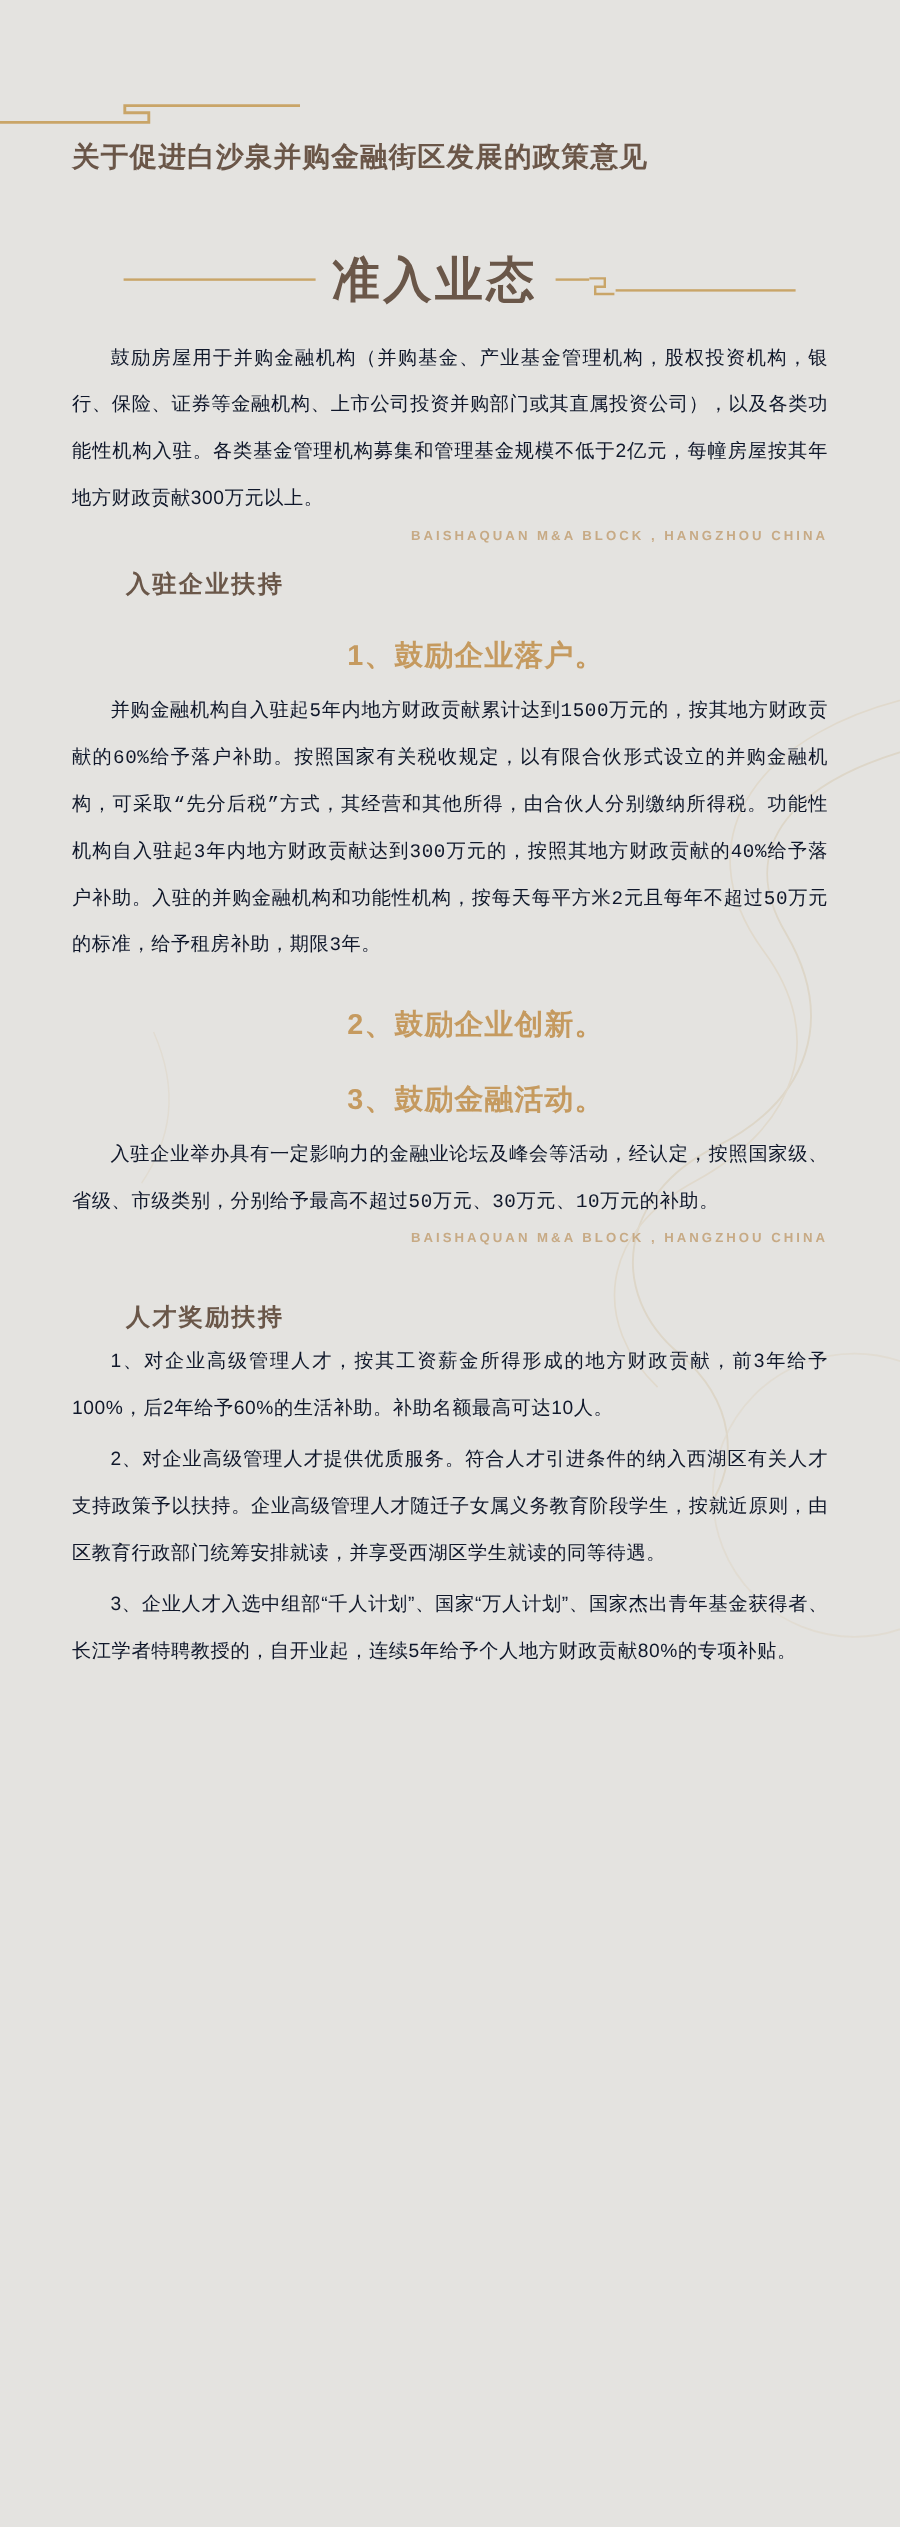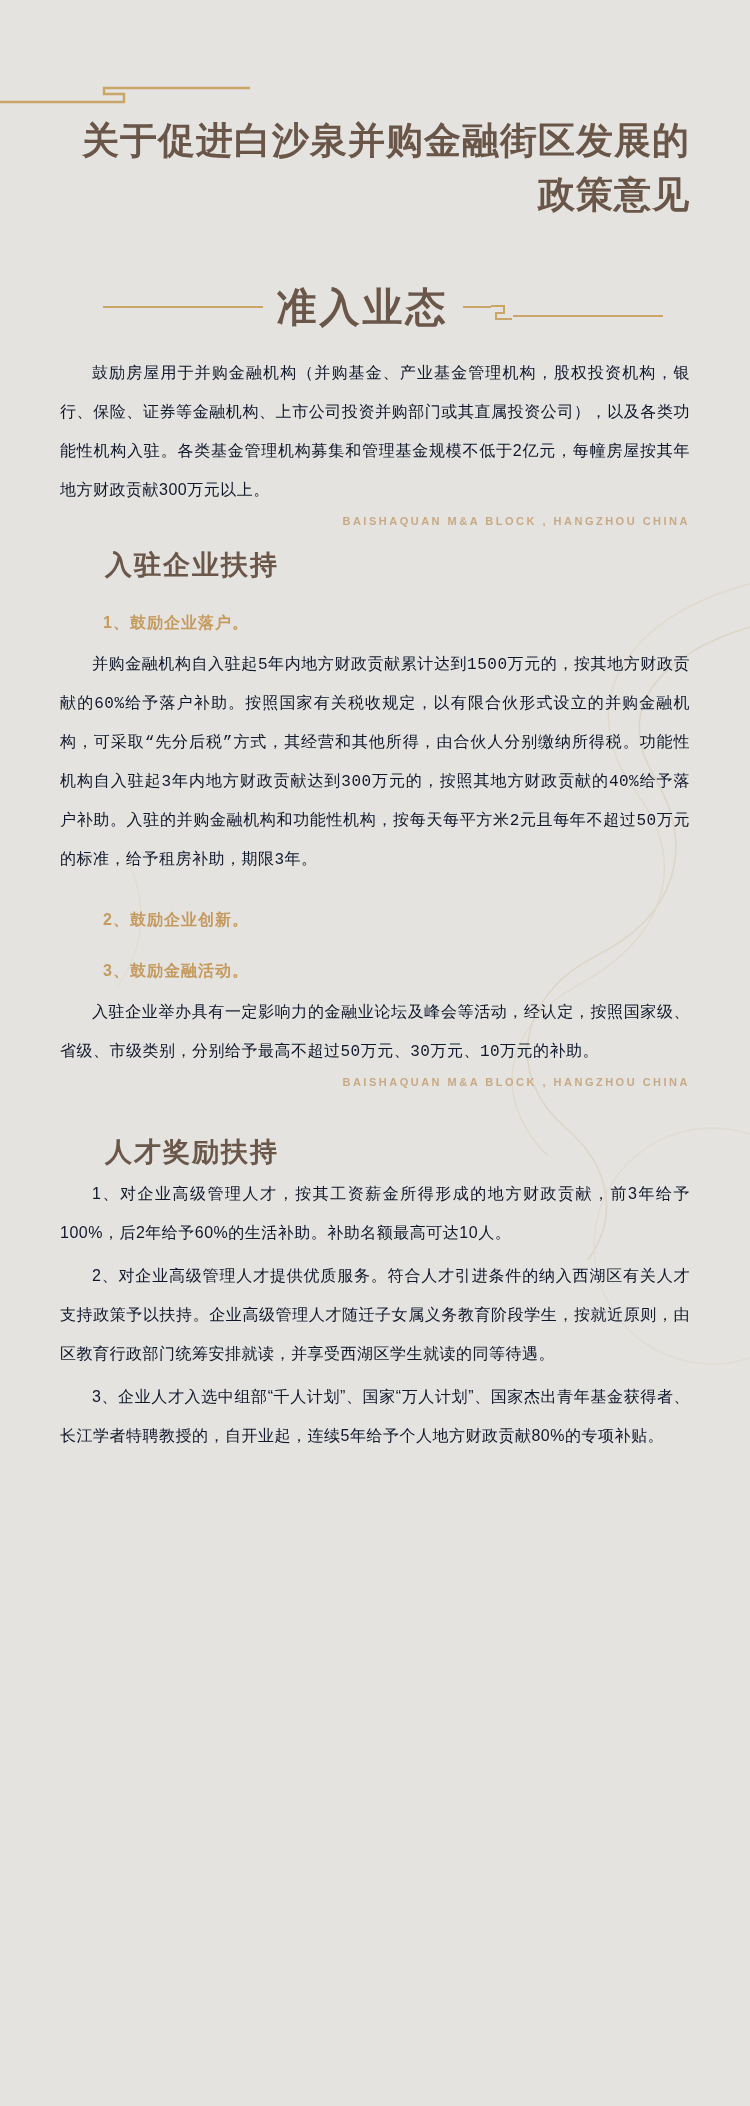--- a/index.html
+++ b/index.html
@@ -11,22 +11,22 @@
     position:relative; overflow:hidden;
   }
   .page { position:relative; width:750px; height:2106px; padding:0 60px; z-index:1; }
 
   .bg-curves { position:absolute; top:0; left:0; z-index:0; pointer-events:none; }
   .corner-ornament { position:absolute; top:84px; left:0; z-index:2; }
 
   .main-title {
     margin-top:114px;
     font-family:"Liberation Serif","DejaVu Serif",serif;
-    font-size:37px; font-weight:bold; line-height:1.45;
-    letter-spacing:1px; text-align:right; color:#6a5648;
+    font-size:23px; font-weight:bold; line-height:1.45;
+    letter-spacing:1px; text-align:left; color:#6a5648;
   }
 
   .heading-row { display:flex; align-items:center; padding-left:15px; height:56px;justify-content:center; }
   .heading-row.first { margin-top:58px; }
   .heading-row.second { margin-top:46px; }
   .section-heading-text {
     font-size:40px; font-weight:bold; color:#6a5749;
     letter-spacing:3px; margin:0 14px; white-space:nowrap;
   }
   .hline { background:#c9a568; height:2px; flex:none; }
@@ -42,28 +42,28 @@
   .intro { margin-top:18px; }
   .item-text { margin-top:12px;font-family:Liberation Mono, monospace; }
 
   .watermark {
     text-align:right; font-size:11px; letter-spacing:2.5px;
     color:#c7aa85; margin-top:6px; font-weight:bold; white-space:nowrap;
   }
   .wm-mid { margin-top:4px; }
 
   .subsection-title {
-    margin:20px 0 0 45px; font-size:27px; font-weight:bold;
+    margin:20px 0 0 45px; font-size:20px; font-weight:bold;
     color:#6a5749; letter-spacing:2px;
   }
   .subsection-title.talent { margin-top:46px; }
 
   .gold-item {
-    margin:30px 0 0 43px; font-size:16px; font-weight:bold;
-    color:#c59a5f; letter-spacing:1px;
+    margin:30px 0 0 43px; font-size:24px; font-weight:bold;
+    color:#c59a5f; letter-spacing:1px;text-align:center;
   }
 
   .talent-paragraph { margin-top:4px; }
   .talent-paragraph.first { }
 </style>
 </head>
 <body>
 
 <svg class="bg-curves" width="750" height="2106" viewBox="0 0 750 2106" fill="none">
   <path d="M775 620 C660 648 612 706 655 778 C696 848 676 916 596 956 C516 996 506 1078 566 1128 C612 1168 618 1218 588 1260" stroke="#ddd6c8" stroke-width="1.6"></path>

